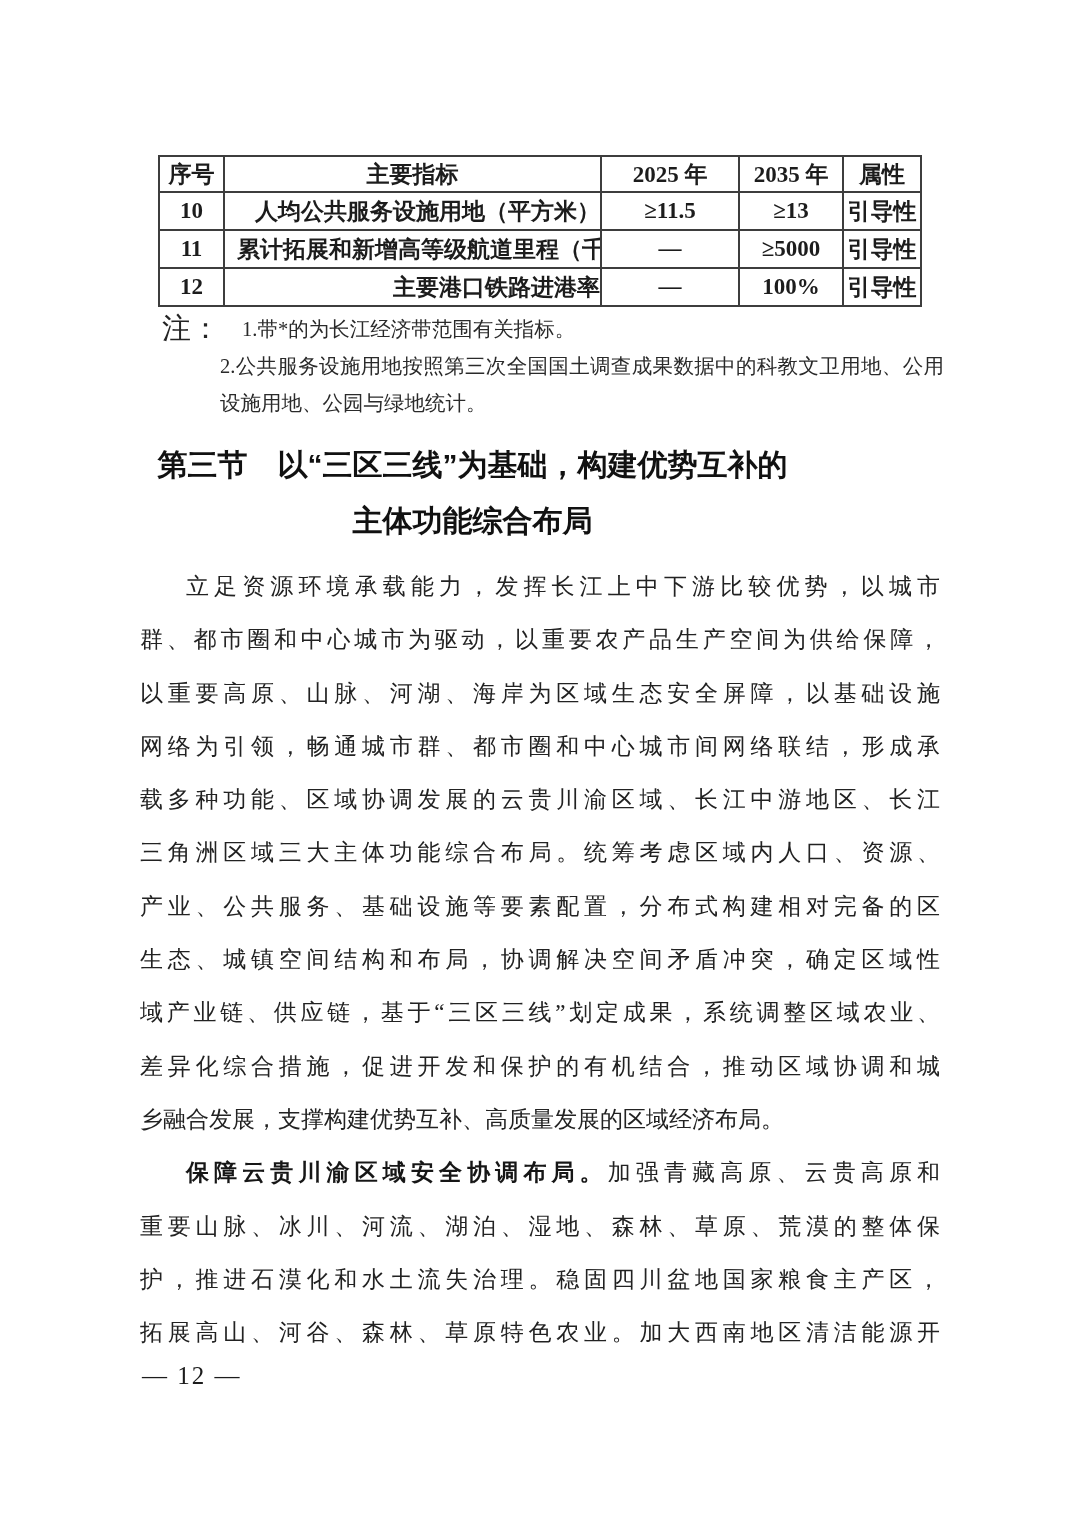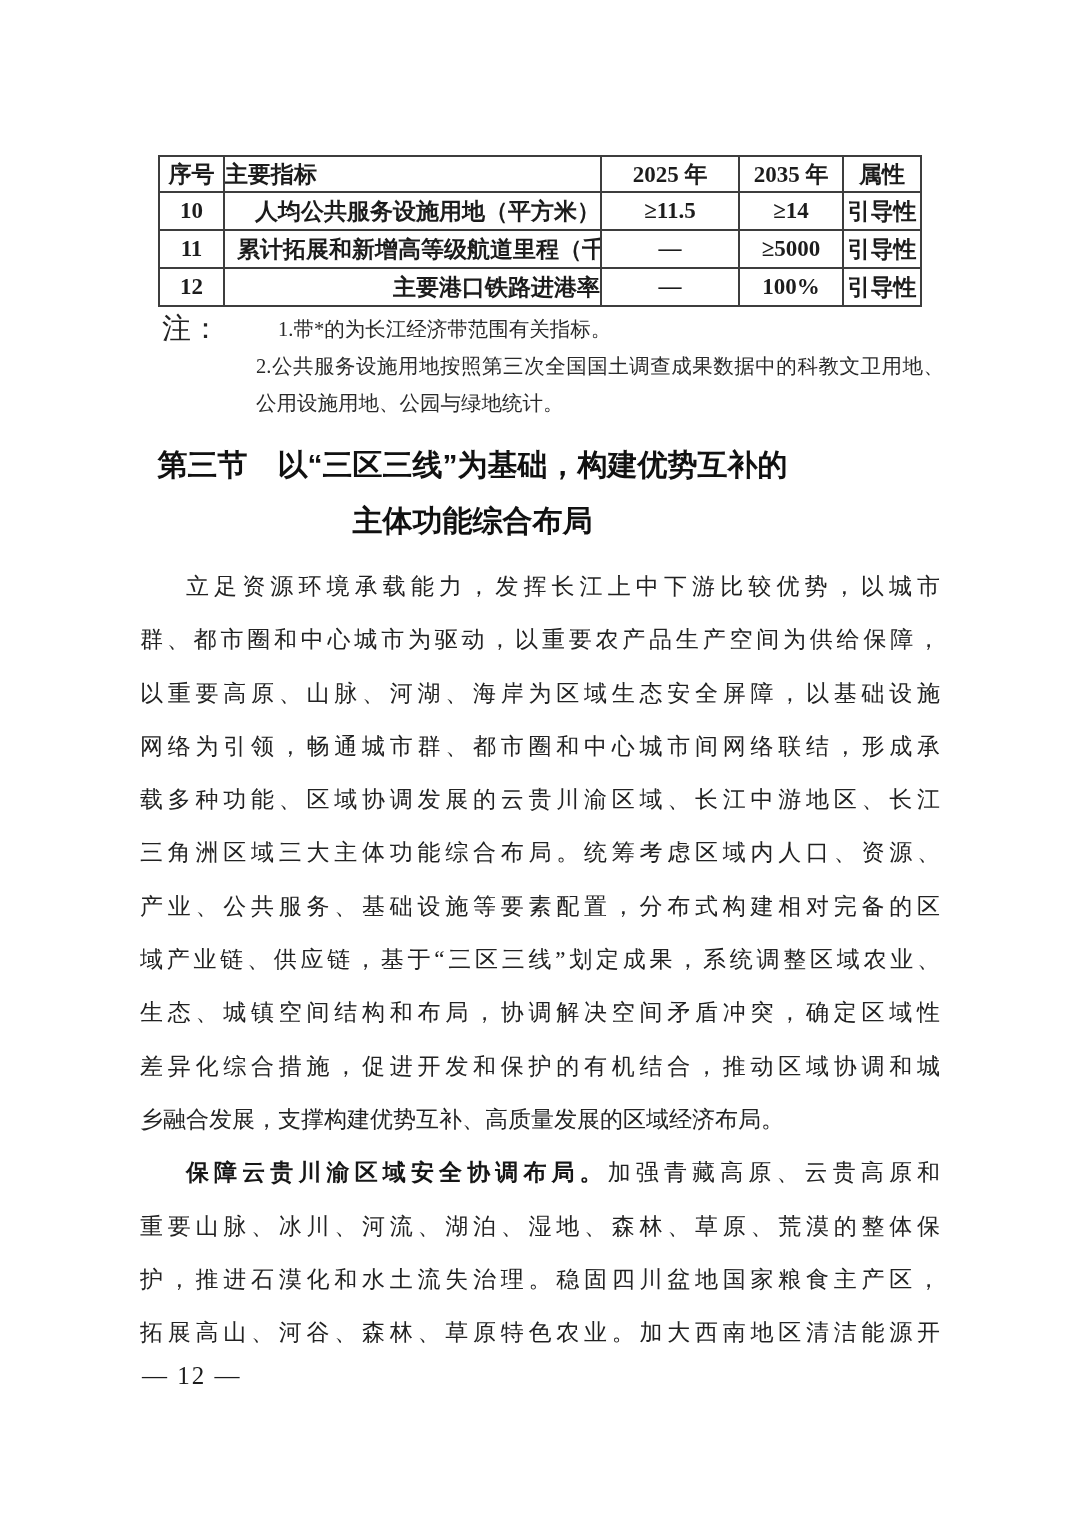--- a/index.html
+++ b/index.html
@@ -24,31 +24,31 @@
     padding:0;
     font-size:23px;
     text-align:center;
     color:#1c1c1c;
     overflow:hidden;
     white-space:nowrap;
   }
   table.ind th { height:34px; font-weight:700; }
   table.ind td { height:36px; font-weight:700; }
   table.ind .col-ind { text-align:right; padding-left:12px; }
-  table.ind th.col-ind { text-align:left; padding-left:0; }
+  table.ind th.col-ind { text-align:center; padding-left:0; }
 
   
   .notes {
     position:absolute; left:162px; top:311px; width:782px;
     display:flex; align-items:flex-start;
   }
   .note-label {
     font-size:29px; line-height:34px; color:#242424; flex:0 0 58px;
   }
-  .note-items { flex:1;margin-left:36px; }
+  .note-items { flex:1; }
   .note-item {
     font-size:20.5px; line-height:37px; color:#2a2a2a;
     text-align:justify;
   }
   .note-item.first { text-indent:22px; }
 
   
   .heading {
     position:absolute; left:0; top:437px; width:945px;
     text-align:center;
@@ -98,21 +98,21 @@
         <th>2025 年</th>
         <th>2035 年</th>
         <th>属性</th>
       </tr>
     </thead>
     <tbody>
       <tr>
         <td>10</td>
         <td class="col-ind">人均公共服务设施用地（平方米）</td>
         <td>≥11.5</td>
-        <td>≥14</td>
+        <td>≥13</td>
         <td>引导性</td>
       </tr>
       <tr>
         <td>11</td>
         <td class="col-ind">累计拓展和新增高等级航道里程（千米）</td>
         <td>—</td>
         <td>≥5000</td>
         <td>引导性</td>
       </tr>
       <tr>
@@ -139,22 +139,22 @@
   </div>
 
   <div class="body-text">
     <div class="bline indent">立足资源环境承载能力，发挥长江上中下游比较优势，以城市</div>
     <div class="bline">群、都市圈和中心城市为驱动，以重要农产品生产空间为供给保障，</div>
     <div class="bline">以重要高原、山脉、河湖、海岸为区域生态安全屏障，以基础设施</div>
     <div class="bline">网络为引领，畅通城市群、都市圈和中心城市间网络联结，形成承</div>
     <div class="bline">载多种功能、区域协调发展的云贵川渝区域、长江中游地区、长江</div>
     <div class="bline">三角洲区域三大主体功能综合布局。统筹考虑区域内人口、资源、</div>
     <div class="bline">产业、公共服务、基础设施等要素配置，分布式构建相对完备的区</div>
+    <div class="bline">生态、城镇空间结构和布局，协调解决空间矛盾冲突，确定区域性</div>
     <div class="bline">域产业链、供应链，基于“三区三线”划定成果，系统调整区域农业、</div>
-    <div class="bline">生态、城镇空间结构和布局，协调解决空间矛盾冲突，确定区域性</div>
     <div class="bline">差异化综合措施，促进开发和保护的有机结合，推动区域协调和城</div>
     <div class="bline para-end">乡融合发展，支撑构建优势互补、高质量发展的区域经济布局。</div>
     <div class="bline indent">
       <span class="lead-bold">保障云贵川渝区域安全协调布局。</span><span>加强青藏高原、云贵高原和</span>
     </div>
     <div class="bline">重要山脉、冰川、河流、湖泊、湿地、森林、草原、荒漠的整体保</div>
     <div class="bline">护，推进石漠化和水土流失治理。稳固四川盆地国家粮食主产区，</div>
     <div class="bline">拓展高山、河谷、森林、草原特色农业。加大西南地区清洁能源开</div>
   </div>
 

